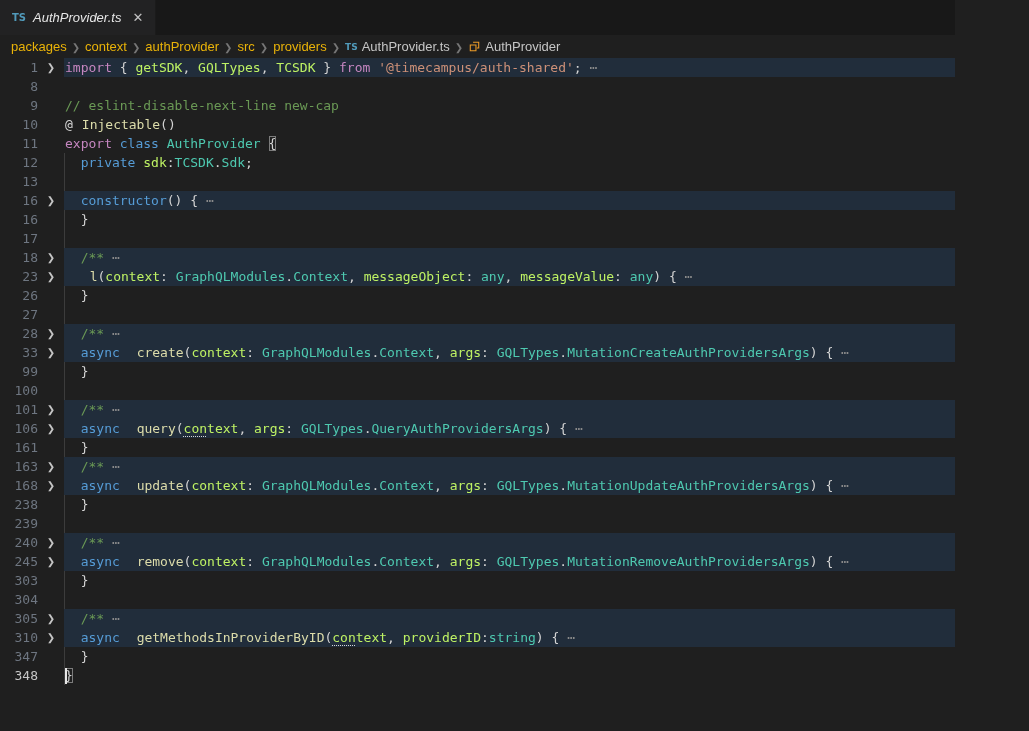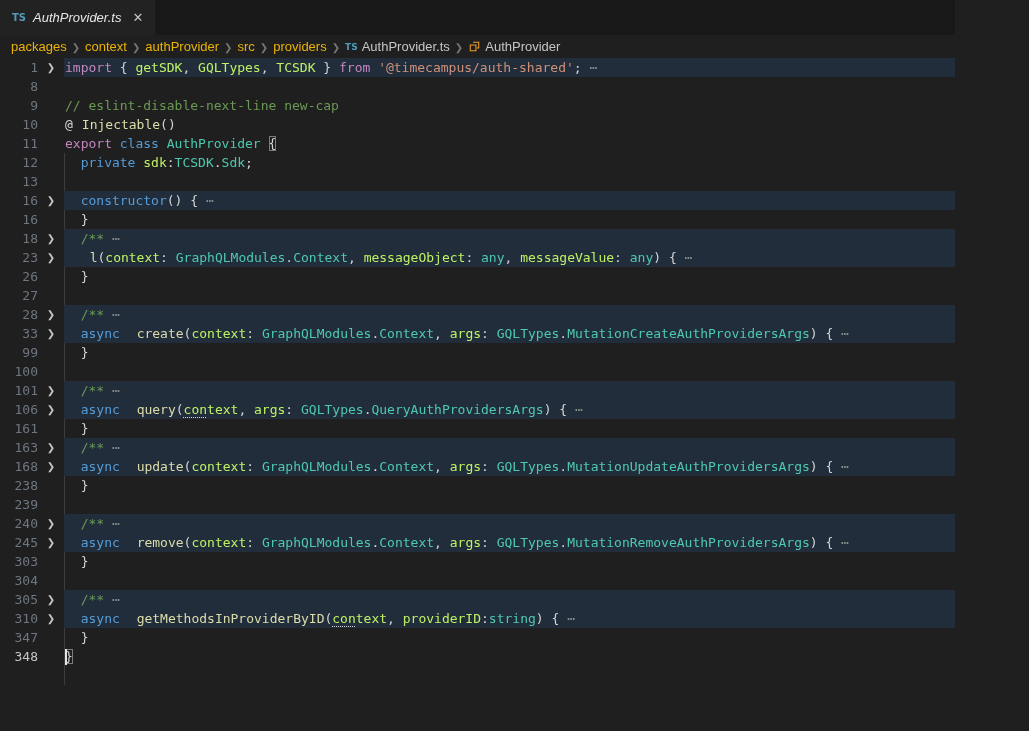--- a/index.html
+++ b/index.html
@@ -98,20 +98,21 @@
     <div id="code-lines">
         <div class="line"><span class="gutter"><span class="num">1</span><span class="chev">❯</span></span><span class="code hl"><span class="tk kw2">import </span><span class="tk pun">{ </span><span class="tk var">getSDK</span><span class="tk pun">, </span><span class="tk var">GQLTypes</span><span class="tk pun">, </span><span class="tk var">TCSDK</span><span class="tk pun"> } </span><span class="tk kw2">from </span><span class="tk str">'@timecampus/auth-shared'</span><span class="tk pun">; </span><span class="tk fold">⋯</span></span></div>
         <div class="line"><span class="gutter"><span class="num">8</span><span class="chev"></span></span><span class="code"></span></div>
         <div class="line"><span class="gutter"><span class="num">9</span><span class="chev"></span></span><span class="code"><span class="tk com">// eslint-disable-next-line new-cap</span></span></div>
         <div class="line"><span class="gutter"><span class="num">10</span><span class="chev"></span></span><span class="code"><span class="tk pun">@</span><span class="tk fn">Injectable</span><span class="tk pun">()</span></span></div>
         <div class="line"><span class="gutter"><span class="num">11</span><span class="chev"></span></span><span class="code"><span class="tk kw2">export </span><span class="tk kw">class </span><span class="tk type">AuthProvider </span><span class="tk pun bm">{</span></span></div>
         <div class="line"><span class="gutter"><span class="num">12</span><span class="chev"></span></span><span class="code"><span class="tk pun">  </span><span class="tk kw">private </span><span class="tk var">sdk</span><span class="tk pun">:</span><span class="tk type">TCSDK</span><span class="tk pun">.</span><span class="tk type">Sdk</span><span class="tk pun">;</span></span></div>
         <div class="line"><span class="gutter"><span class="num">13</span><span class="chev"></span></span><span class="code"></span></div>
         <div class="line"><span class="gutter"><span class="num">16</span><span class="chev">❯</span></span><span class="code hl"><span class="tk pun">  </span><span class="tk kw">constructor</span><span class="tk pun">() { </span><span class="tk fold">⋯</span></span></div>
         <div class="line"><span class="gutter"><span class="num">16</span><span class="chev"></span></span><span class="code"><span class="tk pun">  }</span></span></div>
+        <div class="line"><span class="gutter"><span class="num">17</span><span class="chev"></span></span><span class="code"></span></div>
         <div class="line"><span class="gutter"><span class="num">18</span><span class="chev">❯</span></span><span class="code hl"><span class="tk pun">  </span><span class="tk com">/** </span><span class="tk fold">⋯</span></span></div>
         <div class="line"><span class="gutter"><span class="num">23</span><span class="chev">❯</span></span><span class="code hl"><span class="tk pun">  </span><span class="tk fn">l</span><span class="tk pun">(</span><span class="tk var">context</span><span class="tk pun">: </span><span class="tk type">GraphQLModules</span><span class="tk pun">.</span><span class="tk type">Context</span><span class="tk pun">, </span><span class="tk var">messageObject</span><span class="tk pun">: </span><span class="tk type">any</span><span class="tk pun">, </span><span class="tk var">messageValue</span><span class="tk pun">: </span><span class="tk type">any</span><span class="tk pun">) { </span><span class="tk fold">⋯</span></span></div>
         <div class="line"><span class="gutter"><span class="num">26</span><span class="chev"></span></span><span class="code"><span class="tk pun">  }</span></span></div>
         <div class="line"><span class="gutter"><span class="num">27</span><span class="chev"></span></span><span class="code"></span></div>
         <div class="line"><span class="gutter"><span class="num">28</span><span class="chev">❯</span></span><span class="code hl"><span class="tk pun">  </span><span class="tk com">/** </span><span class="tk fold">⋯</span></span></div>
         <div class="line"><span class="gutter"><span class="num">33</span><span class="chev">❯</span></span><span class="code hl"><span class="tk pun">  </span><span class="tk kw">async </span><span class="tk fn">create</span><span class="tk pun">(</span><span class="tk var">context</span><span class="tk pun">: </span><span class="tk type">GraphQLModules</span><span class="tk pun">.</span><span class="tk type">Context</span><span class="tk pun">, </span><span class="tk var">args</span><span class="tk pun">: </span><span class="tk type">GQLTypes</span><span class="tk pun">.</span><span class="tk type">MutationCreateAuthProvidersArgs</span><span class="tk pun">) { </span><span class="tk fold">⋯</span></span></div>
         <div class="line"><span class="gutter"><span class="num">99</span><span class="chev"></span></span><span class="code"><span class="tk pun">  }</span></span></div>
         <div class="line"><span class="gutter"><span class="num">100</span><span class="chev"></span></span><span class="code"></span></div>
         <div class="line"><span class="gutter"><span class="num">101</span><span class="chev">❯</span></span><span class="code hl"><span class="tk pun">  </span><span class="tk com">/** </span><span class="tk fold">⋯</span></span></div>
         <div class="line"><span class="gutter"><span class="num">106</span><span class="chev">❯</span></span><span class="code hl"><span class="tk pun">  </span><span class="tk kw">async </span><span class="tk fn">query</span><span class="tk pun">(</span><span class="tk var hint">con</span><span class="tk var">text</span><span class="tk pun">, </span><span class="tk var">args</span><span class="tk pun">: </span><span class="tk type">GQLTypes</span><span class="tk pun">.</span><span class="tk type">QueryAuthProvidersArgs</span><span class="tk pun">) { </span><span class="tk fold">⋯</span></span></div>

